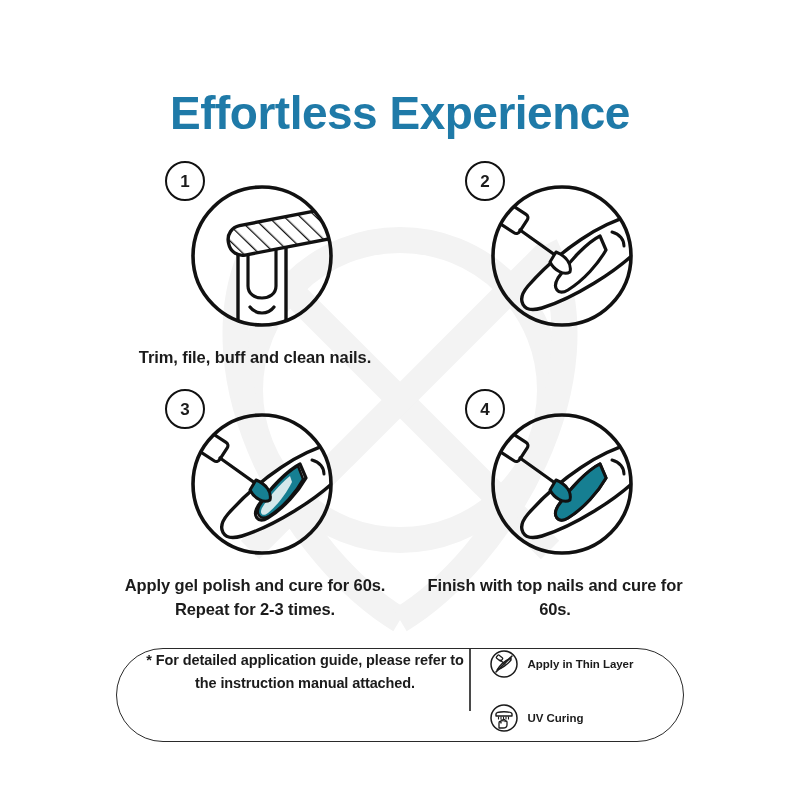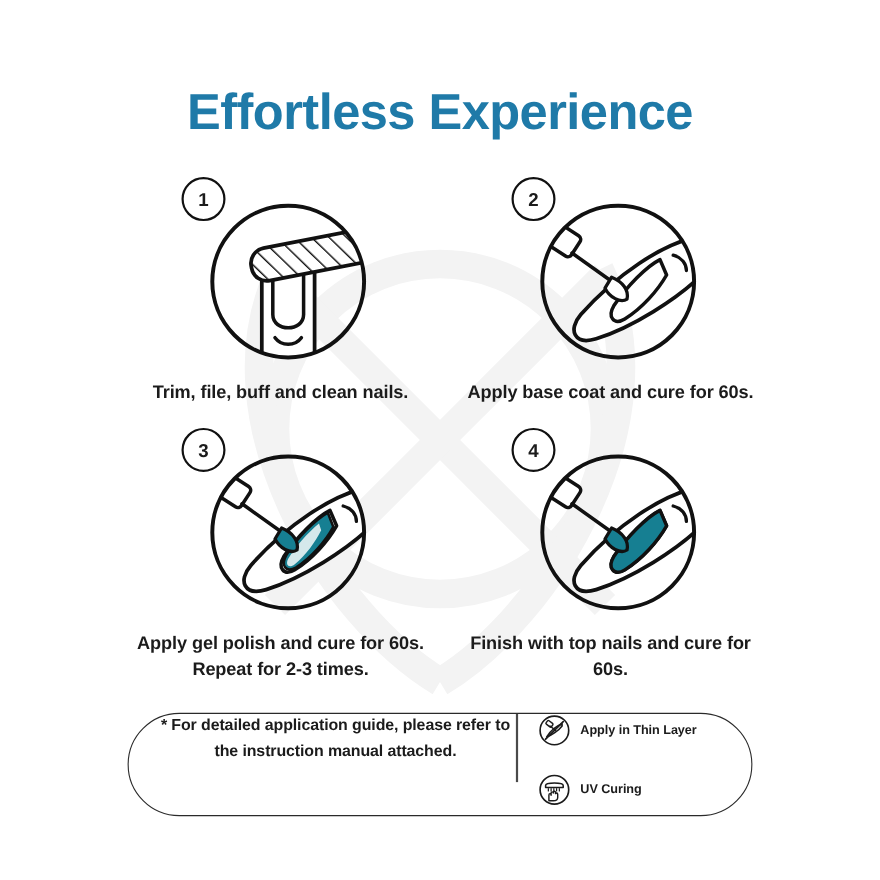--- a/index.html
+++ b/index.html
@@ -32,21 +32,21 @@
     width: 800px;
     height: 800px;
     pointer-events: none;
     z-index: 0;
   }
 
   
   .title {
     position: absolute;
     left: 0;
-    top: 76px;
+    top: 88px;
     width: 800px;
     text-align: center;
     font-size: 46px;
     font-weight: 700;
     letter-spacing: -0.5px;
     line-height: 1.1;
     z-index: 3;
   }
 
   
@@ -239,21 +239,20 @@
             <g>
               <rect x="24" y="38" width="32" height="22" rx="4" transform="rotate(33 40 49)" fill="#ffffff" stroke="#111111" stroke-width="3.2"></rect>
               <path d="M50 62 L92 92" stroke="#111111" stroke-width="3.2" stroke-linecap="round" fill="none"></path>
               <path d="M86 84 C96 88, 102 96, 100 104 C94 108, 84 102, 80 94 Z" fill="#ffffff" stroke="#111111" stroke-width="3" stroke-linejoin="round"></path>
             </g>
           </g>
           <circle cx="92" cy="88" r="69" fill="none" stroke="#111111" stroke-width="3.6"></circle>
         </svg>
         <div class="badge">2</div>
       </div>
-      <div class="step-caption">Apply base coat and cure for 60s.</div>
     </div>
 
     <div class="step">
       <div class="step-figure">
         <svg width="170" height="170" viewBox="0 0 170 170" xmlns="http://www.w3.org/2000/svg" aria-hidden="true">
           <defs>
               <clipPath id="clip3">
                 <circle cx="92" cy="88" r="69"></circle>
               </clipPath>
             </defs>

